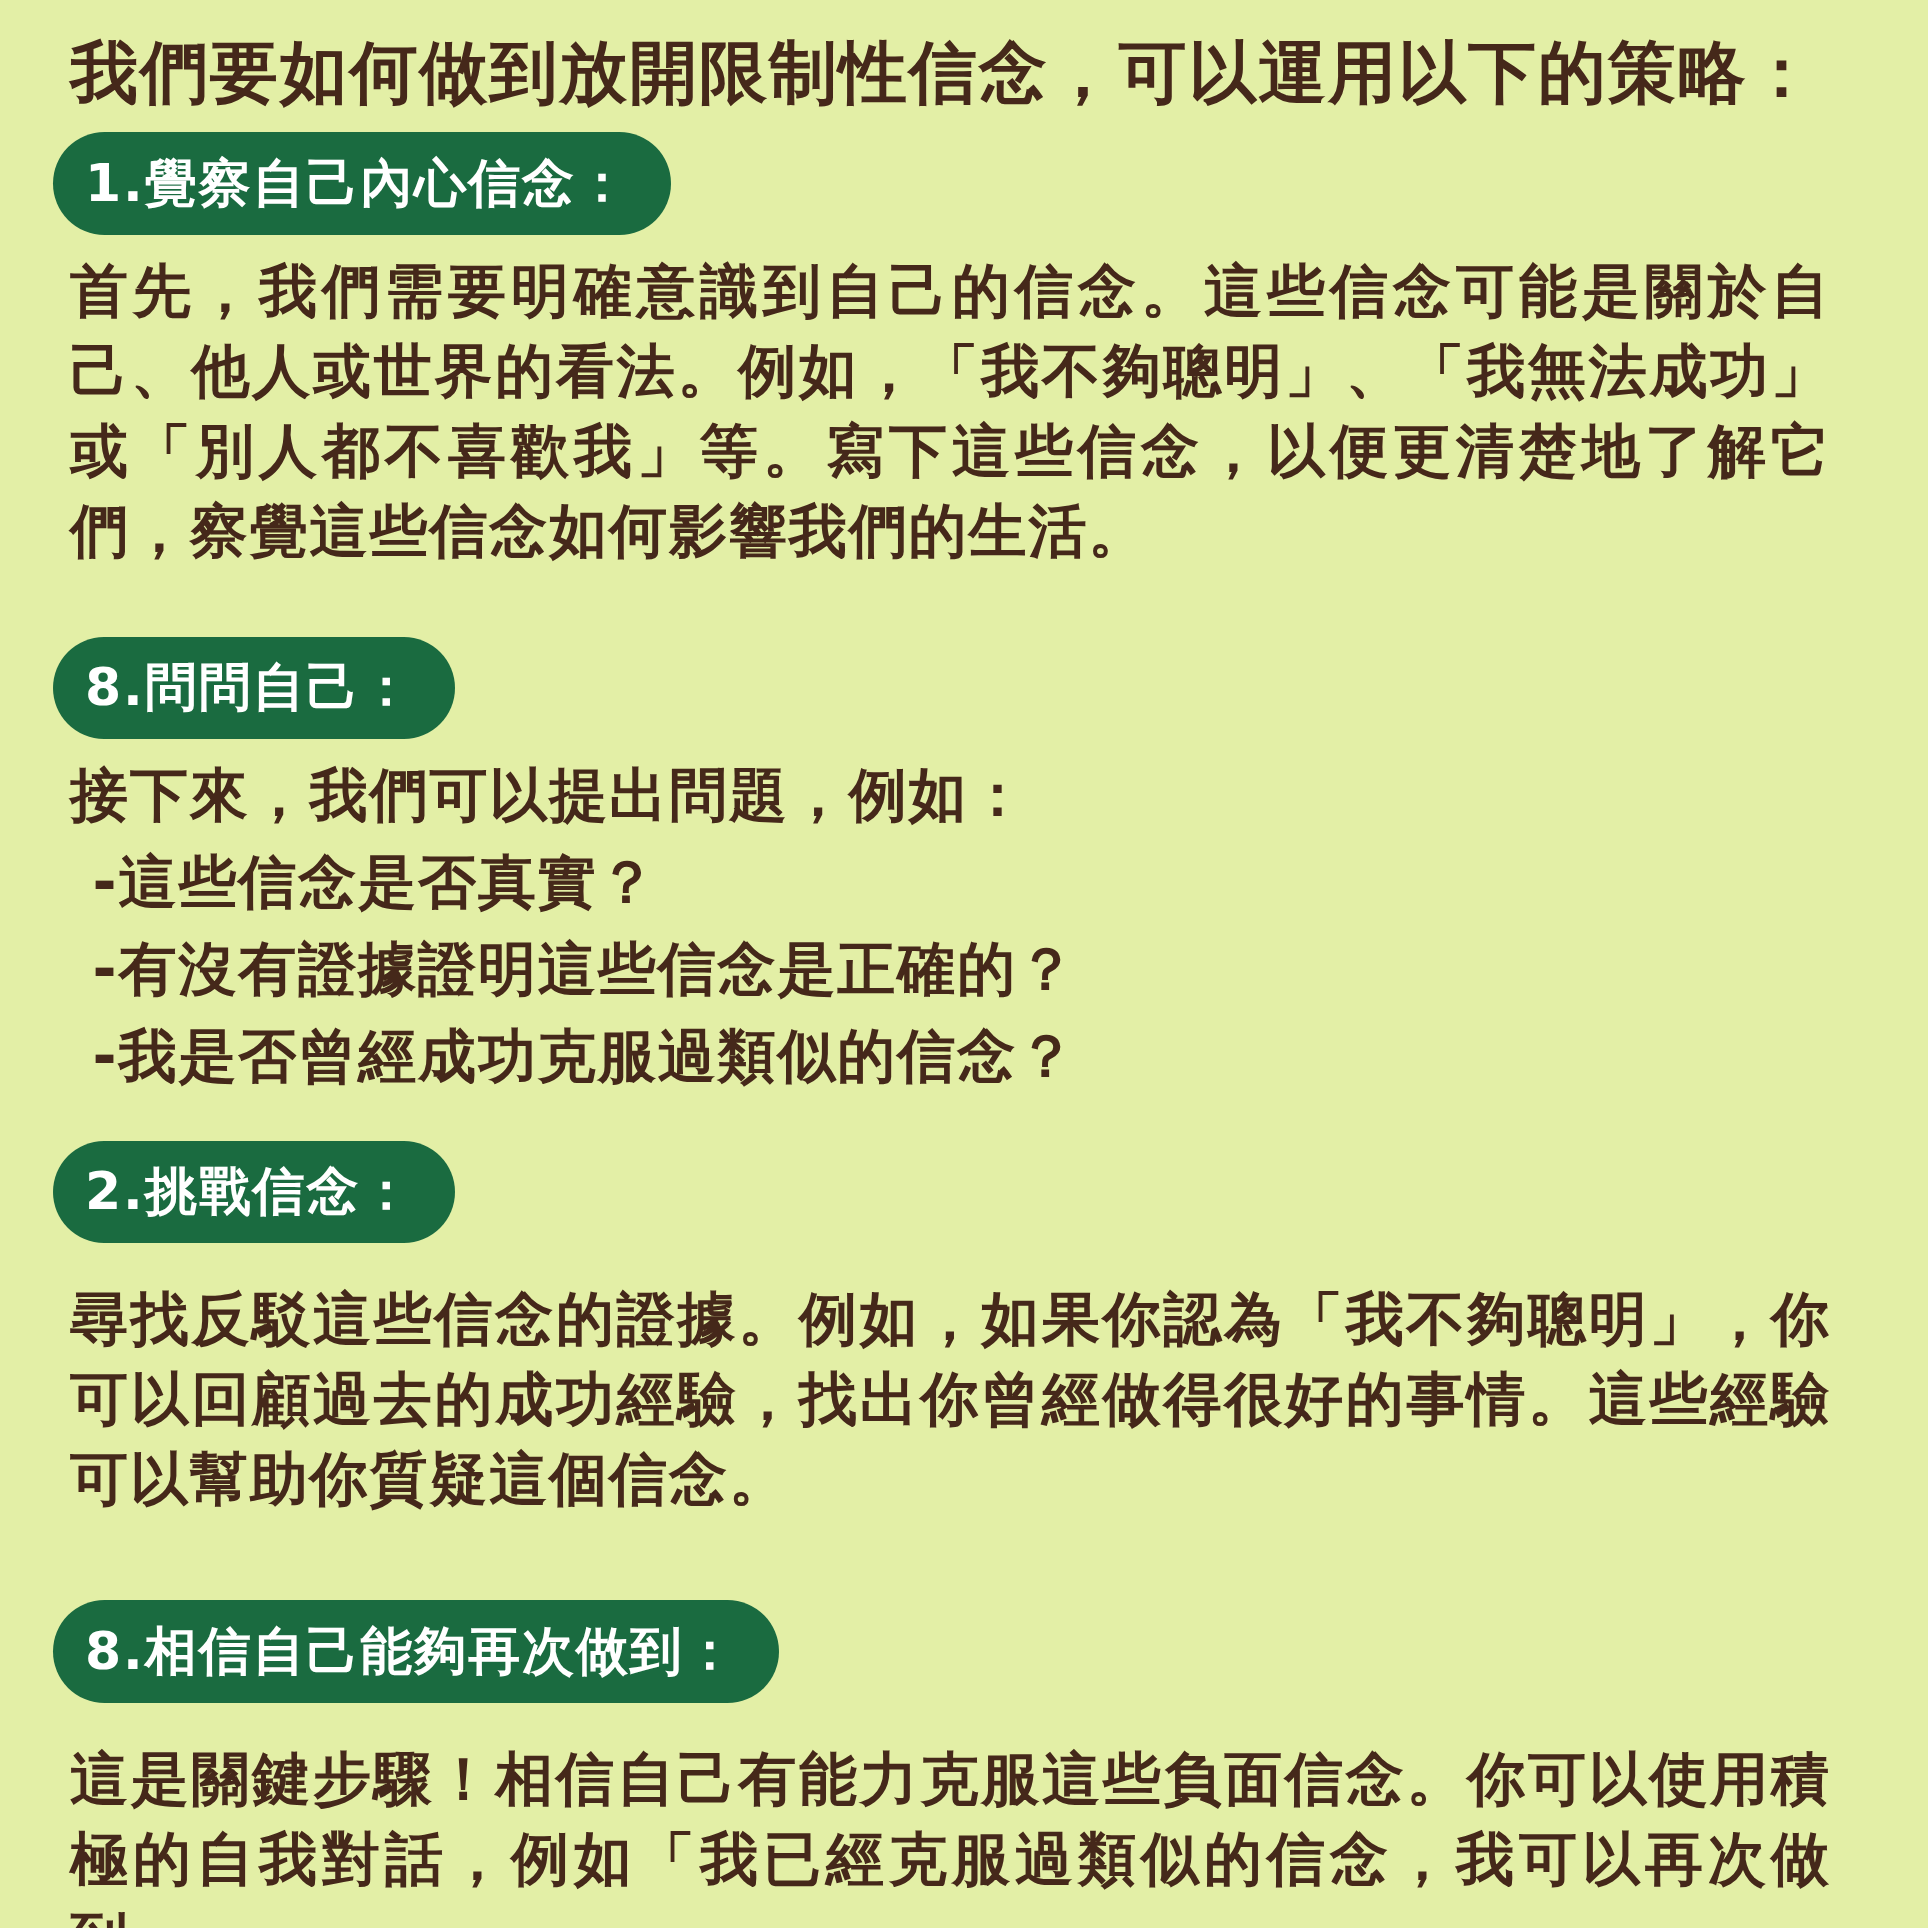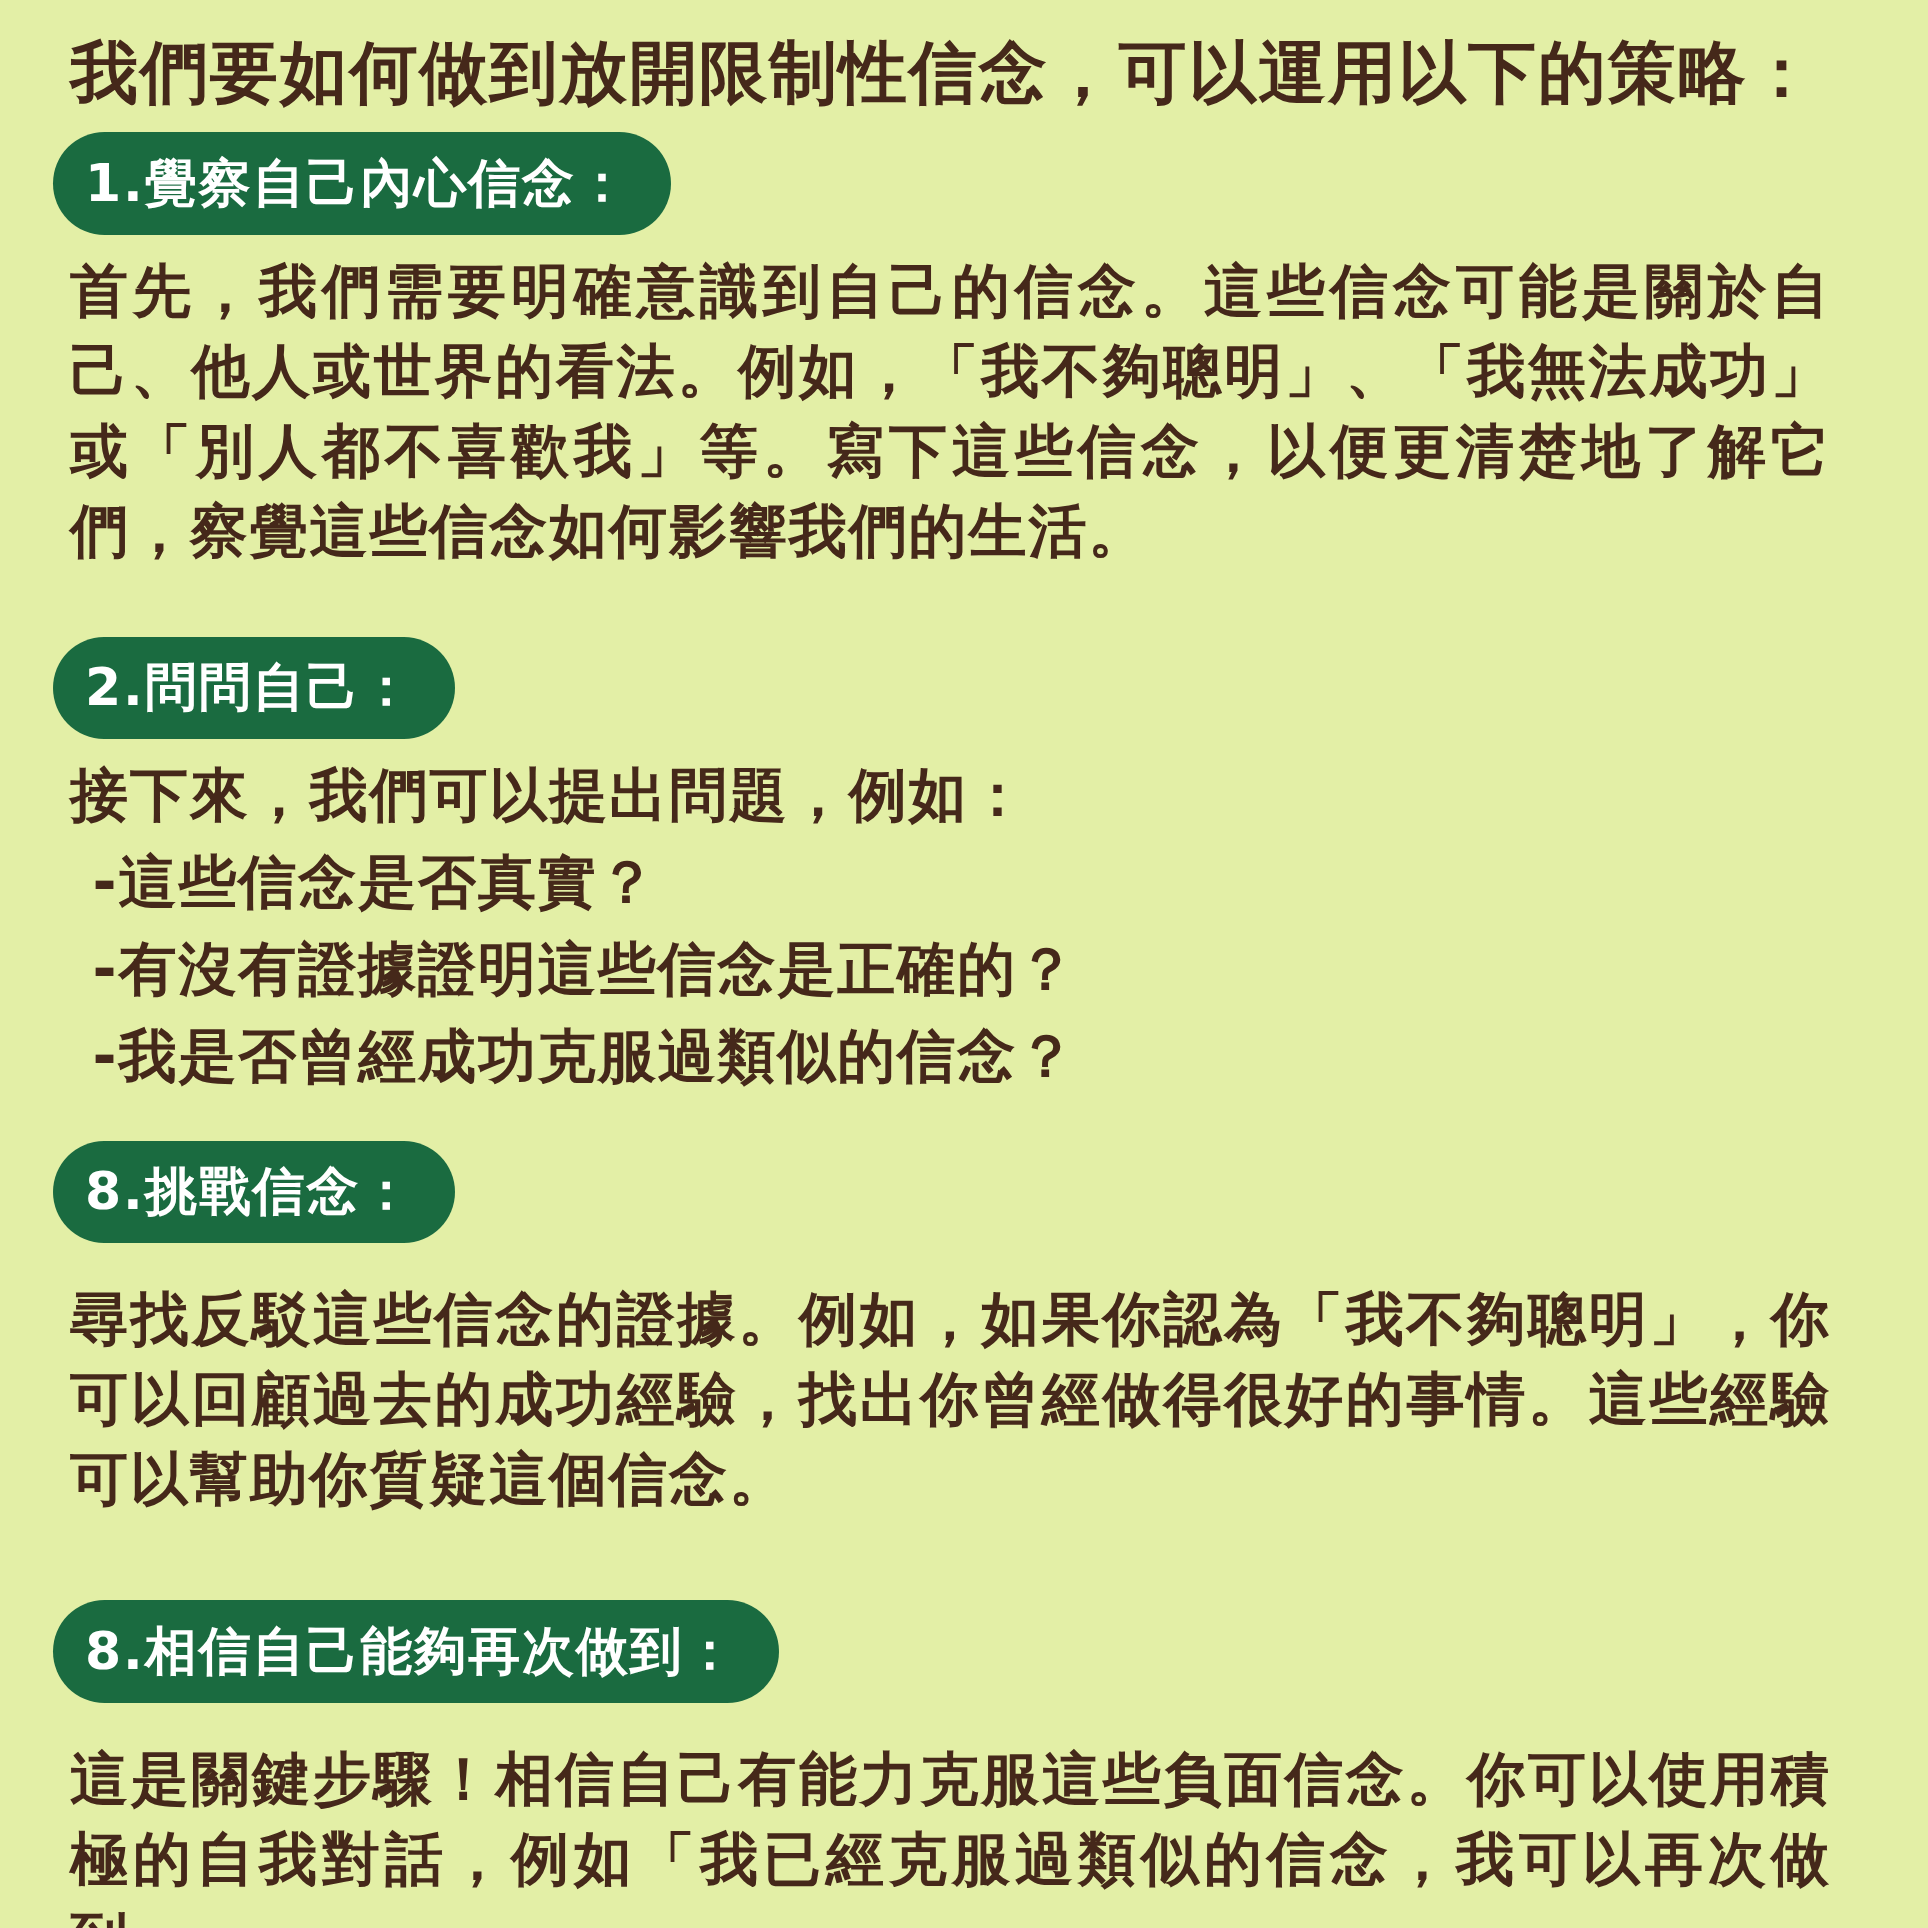--- a/index.html
+++ b/index.html
@@ -72,33 +72,33 @@
 
   <section class="sec sec1">
     <div class="pill">
       <span>1.覺察自己內心信念：</span>
     </div>
     <p class="para">首先，我們需要明確意識到自己的信念。這些信念可能是關於自己、他人或世界的看法。例如，「我不夠聰明」、「我無法成功」或「別人都不喜歡我」等。寫下這些信念，以便更清楚地了解它們，察覺這些信念如何影響我們的生活。</p>
   </section>
 
   <section class="sec sec2">
     <div class="pill">
-      <span>2.問問自己：</span>
+      <span>8.問問自己：</span>
     </div>
     <p class="para">接下來，我們可以提出問題，例如：</p>
     <div class="bullets">
       <div class="bullet">-這些信念是否真實？</div>
       <div class="bullet">-有沒有證據證明這些信念是正確的？</div>
       <div class="bullet">-我是否曾經成功克服過類似的信念？</div>
     </div>
   </section>
 
   <section class="sec sec3">
     <div class="pill">
-      <span>8.挑戰信念：</span>
+      <span>2.挑戰信念：</span>
     </div>
     <p class="para">尋找反駁這些信念的證據。例如，如果你認為「我不夠聰明」，你可以回顧過去的成功經驗，找出你曾經做得很好的事情。這些經驗可以幫助你質疑這個信念。</p>
   </section>
 
   <section class="sec sec4">
     <div class="pill">
       <span>8.相信自己能夠再次做到：</span>
     </div>
     <p class="para">這是關鍵步驟！相信自己有能力克服這些負面信念。你可以使用積極的自我對話，例如「我已經克服過類似的信念，我可以再次做到」。</p>
   </section>

